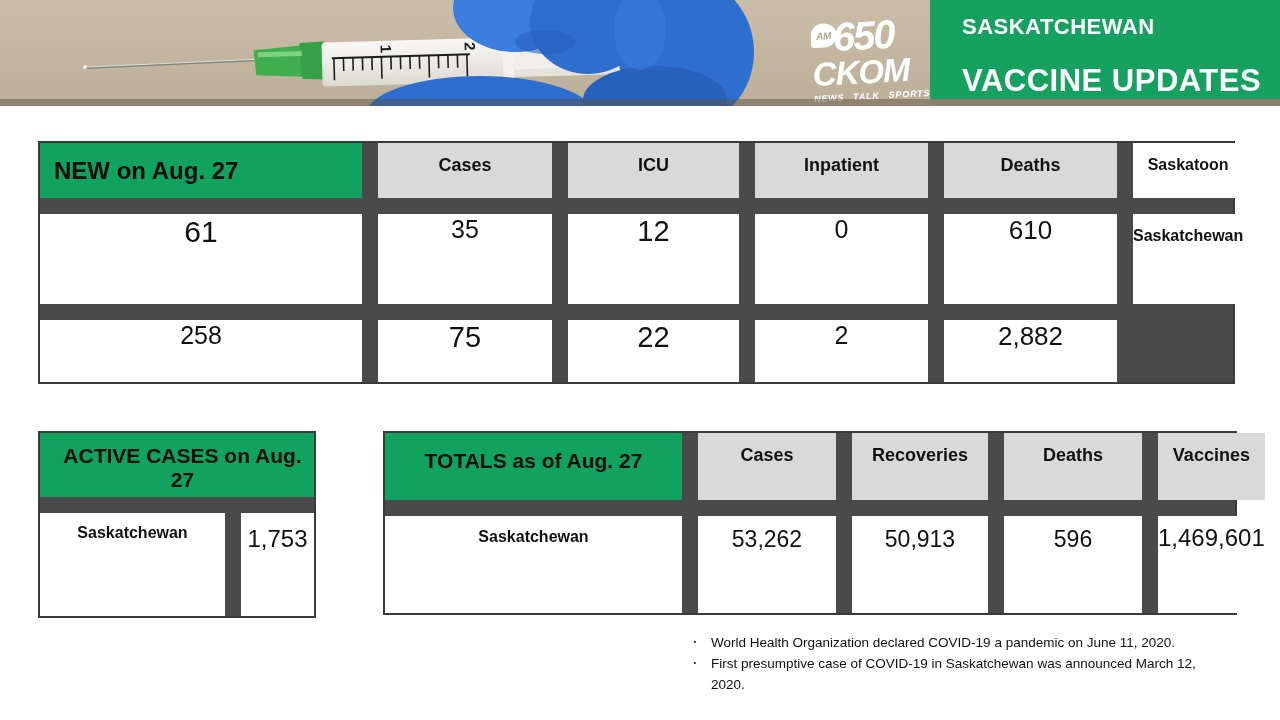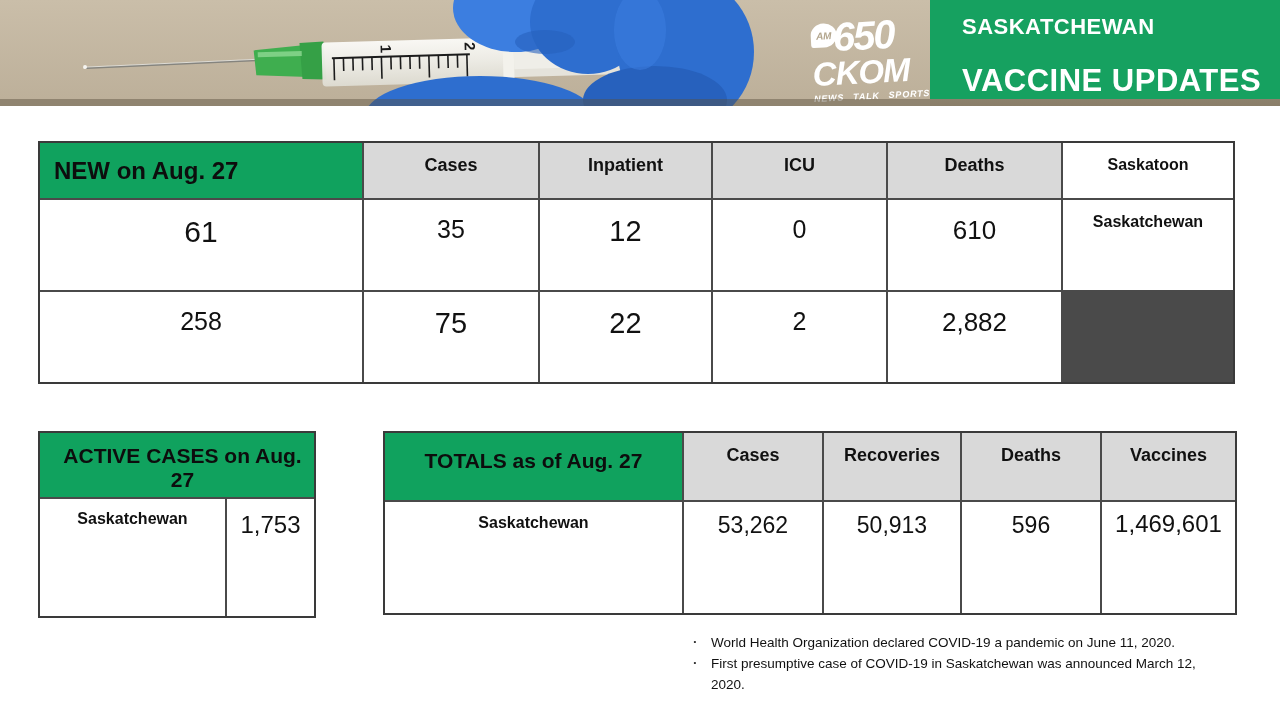--- a/index.html
+++ b/index.html
@@ -29,26 +29,26 @@
 
   
   .logo{position:absolute;left:812px;top:17px;width:118px;color:#fff;transform:rotate(-3deg);text-align:left}
   .logo-top{position:relative;height:40px}
   .logo-am{position:absolute;left:0;top:4px;width:26px;height:24px;background:#ffffff;border-radius:50% 50% 50% 10%;display:flex;align-items:center;justify-content:center;font-size:10px;font-weight:bold;font-style:italic;color:#b3a68e}
   .logo-freq{position:absolute;left:22px;top:-4px;font-size:40px;font-weight:bold;font-style:italic;letter-spacing:-2px}
   .logo-call{font-size:33px;font-weight:bold;font-style:italic;letter-spacing:-1px;line-height:30px}
   .logo-tagline{margin-top:4px;font-size:9px;font-weight:bold;font-style:italic;letter-spacing:.8px;display:flex;gap:9px;border-top:0}
 
   
-  .grid-table{position:absolute;display:grid;background:var(--grid-line);gap:2px;border:2px solid var(--outer-border)}
+  .grid-table{position:absolute;display:grid;background:var(--grid-line);gap:16px;border:2px solid var(--outer-border)}
   .cell{background:#ffffff;color:var(--ink);display:flex;justify-content:center;align-items:flex-start;text-align:center}
   .green-head{background:var(--table-green);color:#0d0d0d;font-weight:bold}
   .col-head{background:var(--header-gray);font-weight:bold;font-size:18px;padding-top:12px}
   .name-cell{font-weight:bold;font-size:16px;padding-top:13px}
-  .val-cell{font-size:25px;padding-top:15px}
+  .val-cell{font-size:25px;padding-top:1px}
 
   
   .t-new{left:38px;top:141px;width:1197px;grid-template-columns:322px 174px 171px 173px 173px 1fr;grid-template-rows:55px 90px 1fr;height:243px}
   .t-new .green-head{justify-content:flex-start;align-items:center;padding-left:14px;font-size:24px}
   .fs25{font-size:25px}.fs26{font-size:26px}.fs29{font-size:29px}.fs30{font-size:30px}
 
   
   .t-active{left:38px;top:431px;width:278px;grid-template-columns:185px 1fr;grid-template-rows:64px 1fr;height:187px}
   .t-active .green-head{grid-column:1/-1;justify-content:flex-start;align-items:flex-start;padding:11px 0 0 11px;font-size:21px}
   .t-active .name-cell{padding-top:11px}
@@ -167,22 +167,22 @@
     <div class="title-line1">SASKATCHEWAN</div>
     <div class="title-line2">VACCINE UPDATES</div>
   </div>
 
   <div class="banner-bottom-band"></div>
 </div>
 
 <div class="grid-table t-new">
   <div class="cell green-head">NEW on Aug. 27</div>
   <div class="cell col-head">Cases</div>
+  <div class="cell col-head">ICU</div>
   <div class="cell col-head">Inpatient</div>
-  <div class="cell col-head">ICU</div>
   <div class="cell col-head">Deaths</div>
 
   <div class="cell name-cell">Saskatoon</div>
   <div class="cell val-cell fs30">61</div>
   <div class="cell val-cell fs25">35</div>
   <div class="cell val-cell fs29">12</div>
   <div class="cell val-cell fs25">0</div>
   <div class="cell val-cell fs26">610</div>
 
   <div class="cell name-cell">Saskatchewan</div>

